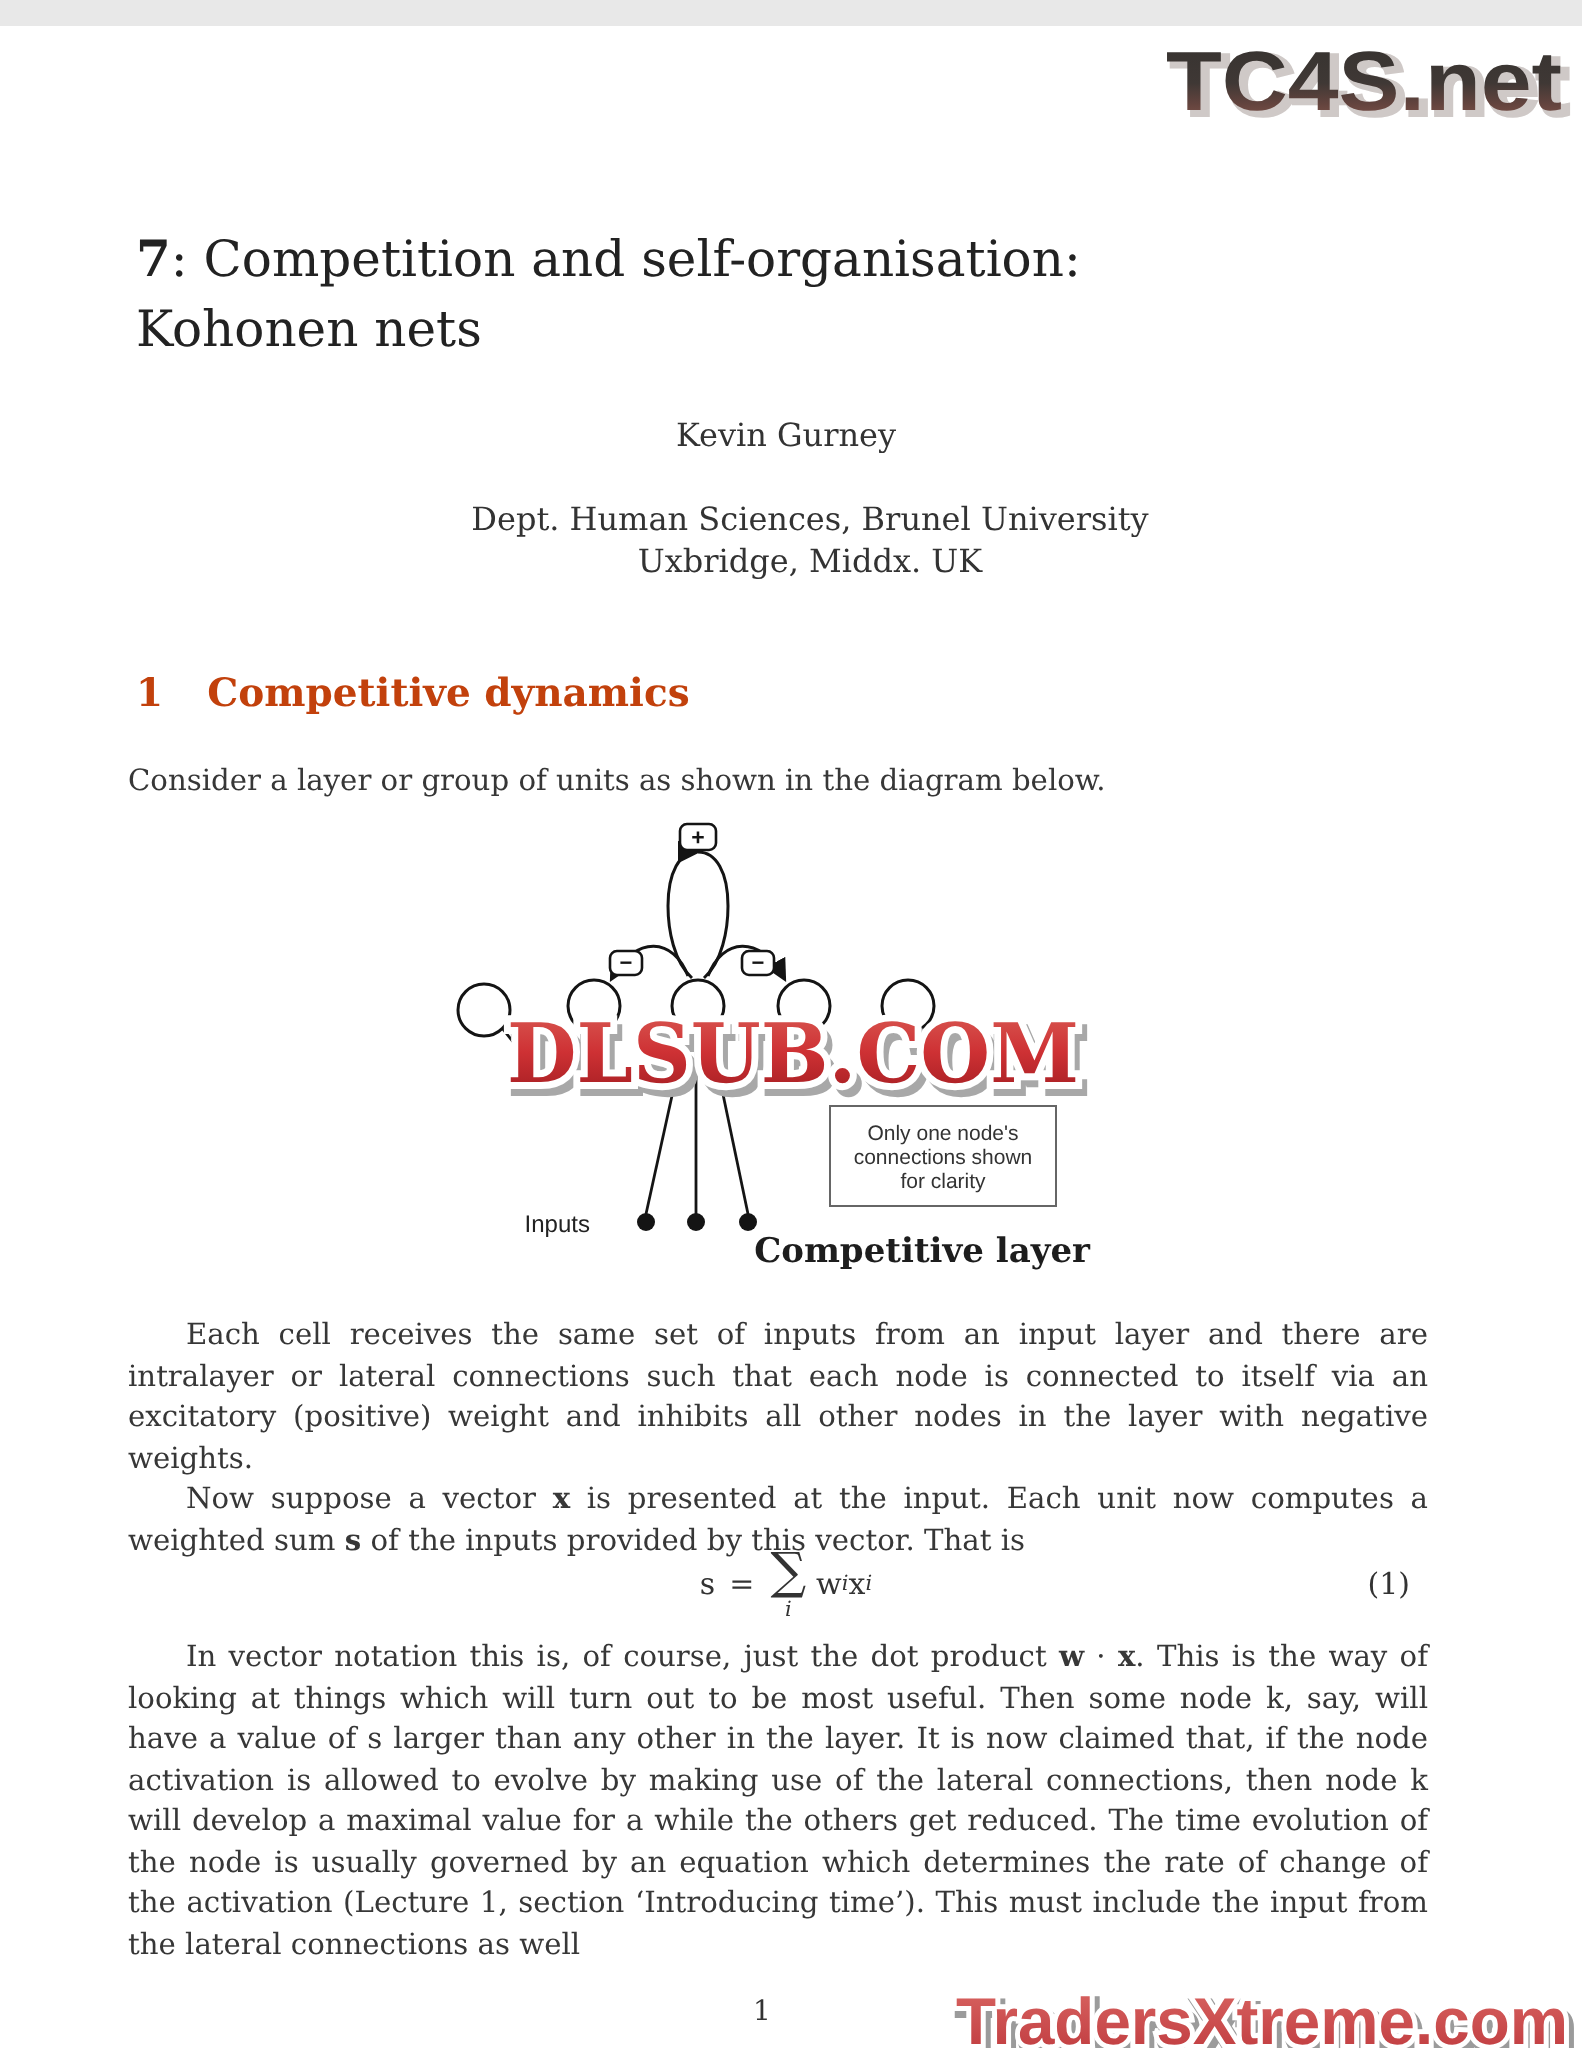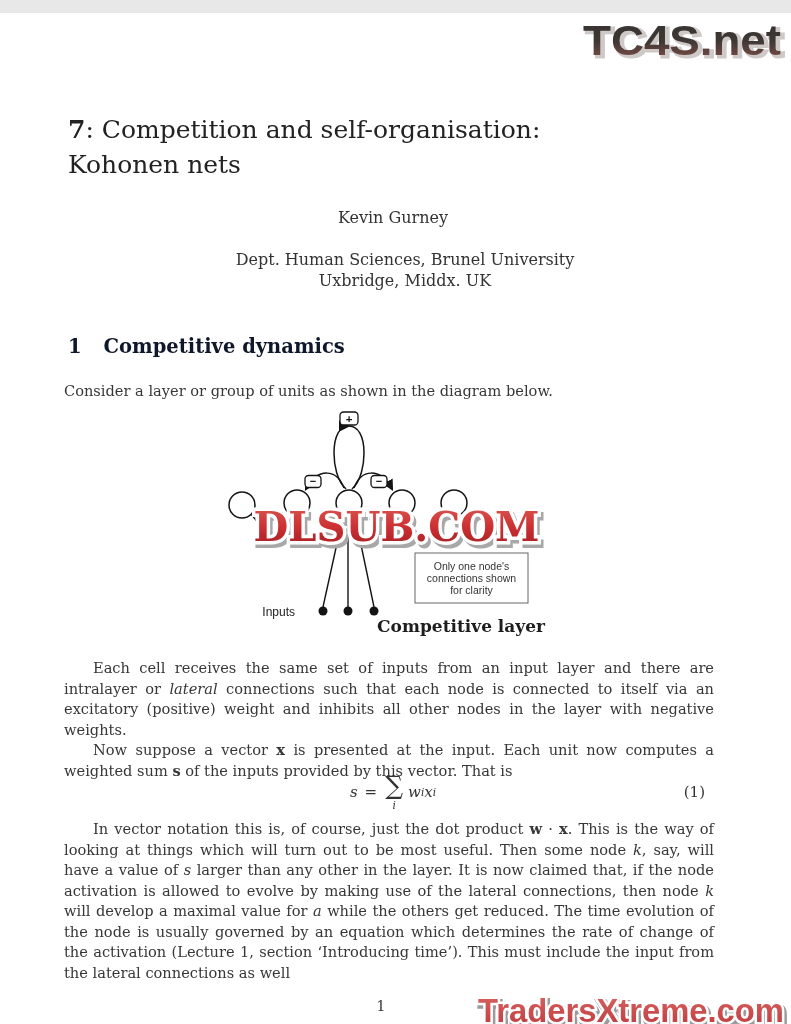--- a/index.html
+++ b/index.html
@@ -8,28 +8,28 @@
   .abs{position:absolute;}
   
   .doc-title{top:99px;left:68px;width:650px;text-align:left;
              font-size:25px;line-height:35px;color:#222;}
   .doc-title .num{font-weight:bold;}
   .author{top:195px;left:68px;width:650px;text-align:center;
           font-size:16px;color:#333;}
   .affil{top:236px;left:80px;width:650px;text-align:center;
          font-size:16px;line-height:21px;color:#333;}
   
-  .section-h{top:322px;left:68px;font-size:19.5px;font-weight:bold;color:#0f172a;
+  .section-h{top:322px;left:68px;font-size:19.5px;font-weight:bold;color:#c2410c;
              font-family:"DejaVu Serif", serif;}
   .section-h .sec-num{display:inline-block;margin-right:22px;}
   
   .para{left:64px;width:650px;font-size:14.6px;line-height:20.5px;
         text-align:justify;color:#373737;}
   .para p{margin:0;text-indent:29px;}
-  .mi{font-style:italic;}
+  .mi{}
   .mb{font-weight:bold;}
   
   .figure{left:225px;top:396px;width:320px;height:234px;}
   .fig-svg{position:absolute;left:0;top:0;}
   .fig-caption{position:absolute;top:207px;left:0;width:320px;text-align:right;
                font-weight:bold;font-size:17px;color:#1d1d1d;}
   .wm-center{position:absolute;left:24px;top:88px;}
   
   .equation{top:756px;left:68px;width:650px;height:46px;display:flex;
             align-items:center;justify-content:center;font-size:15px;color:#333;}

